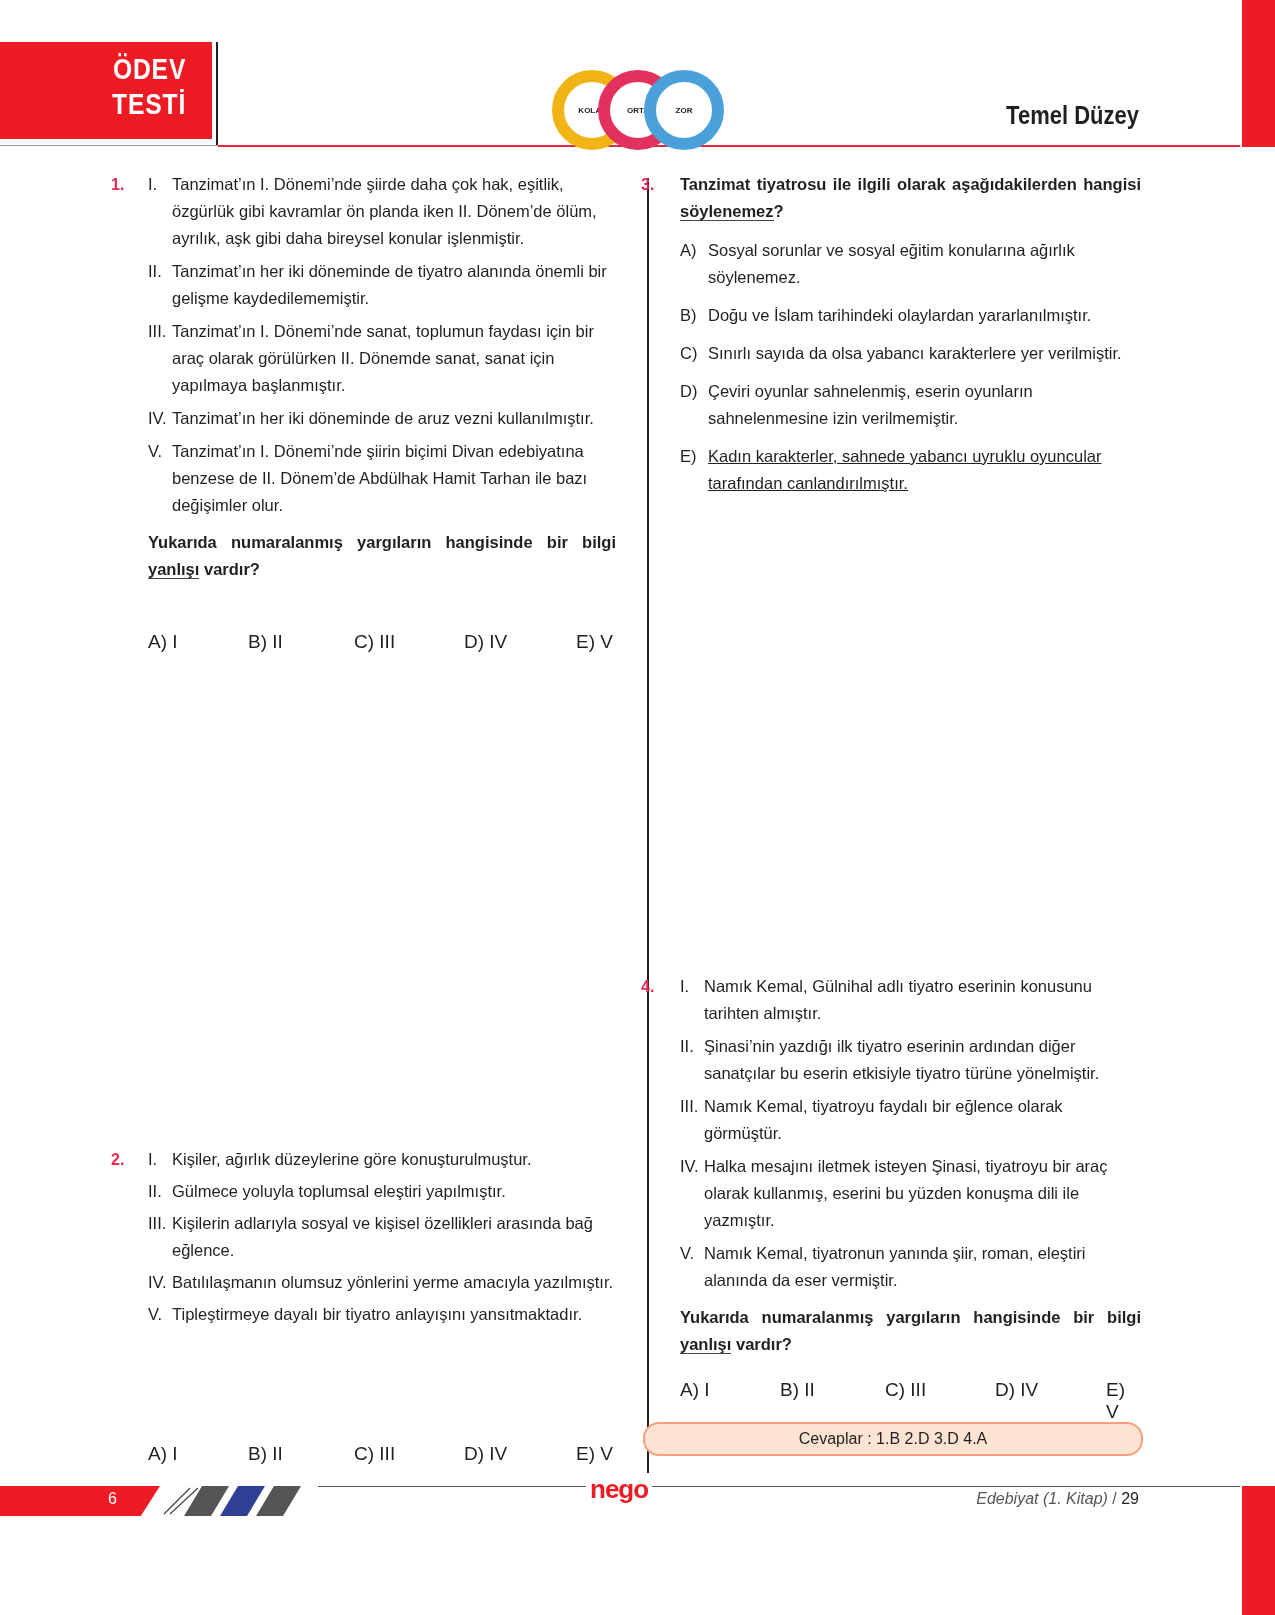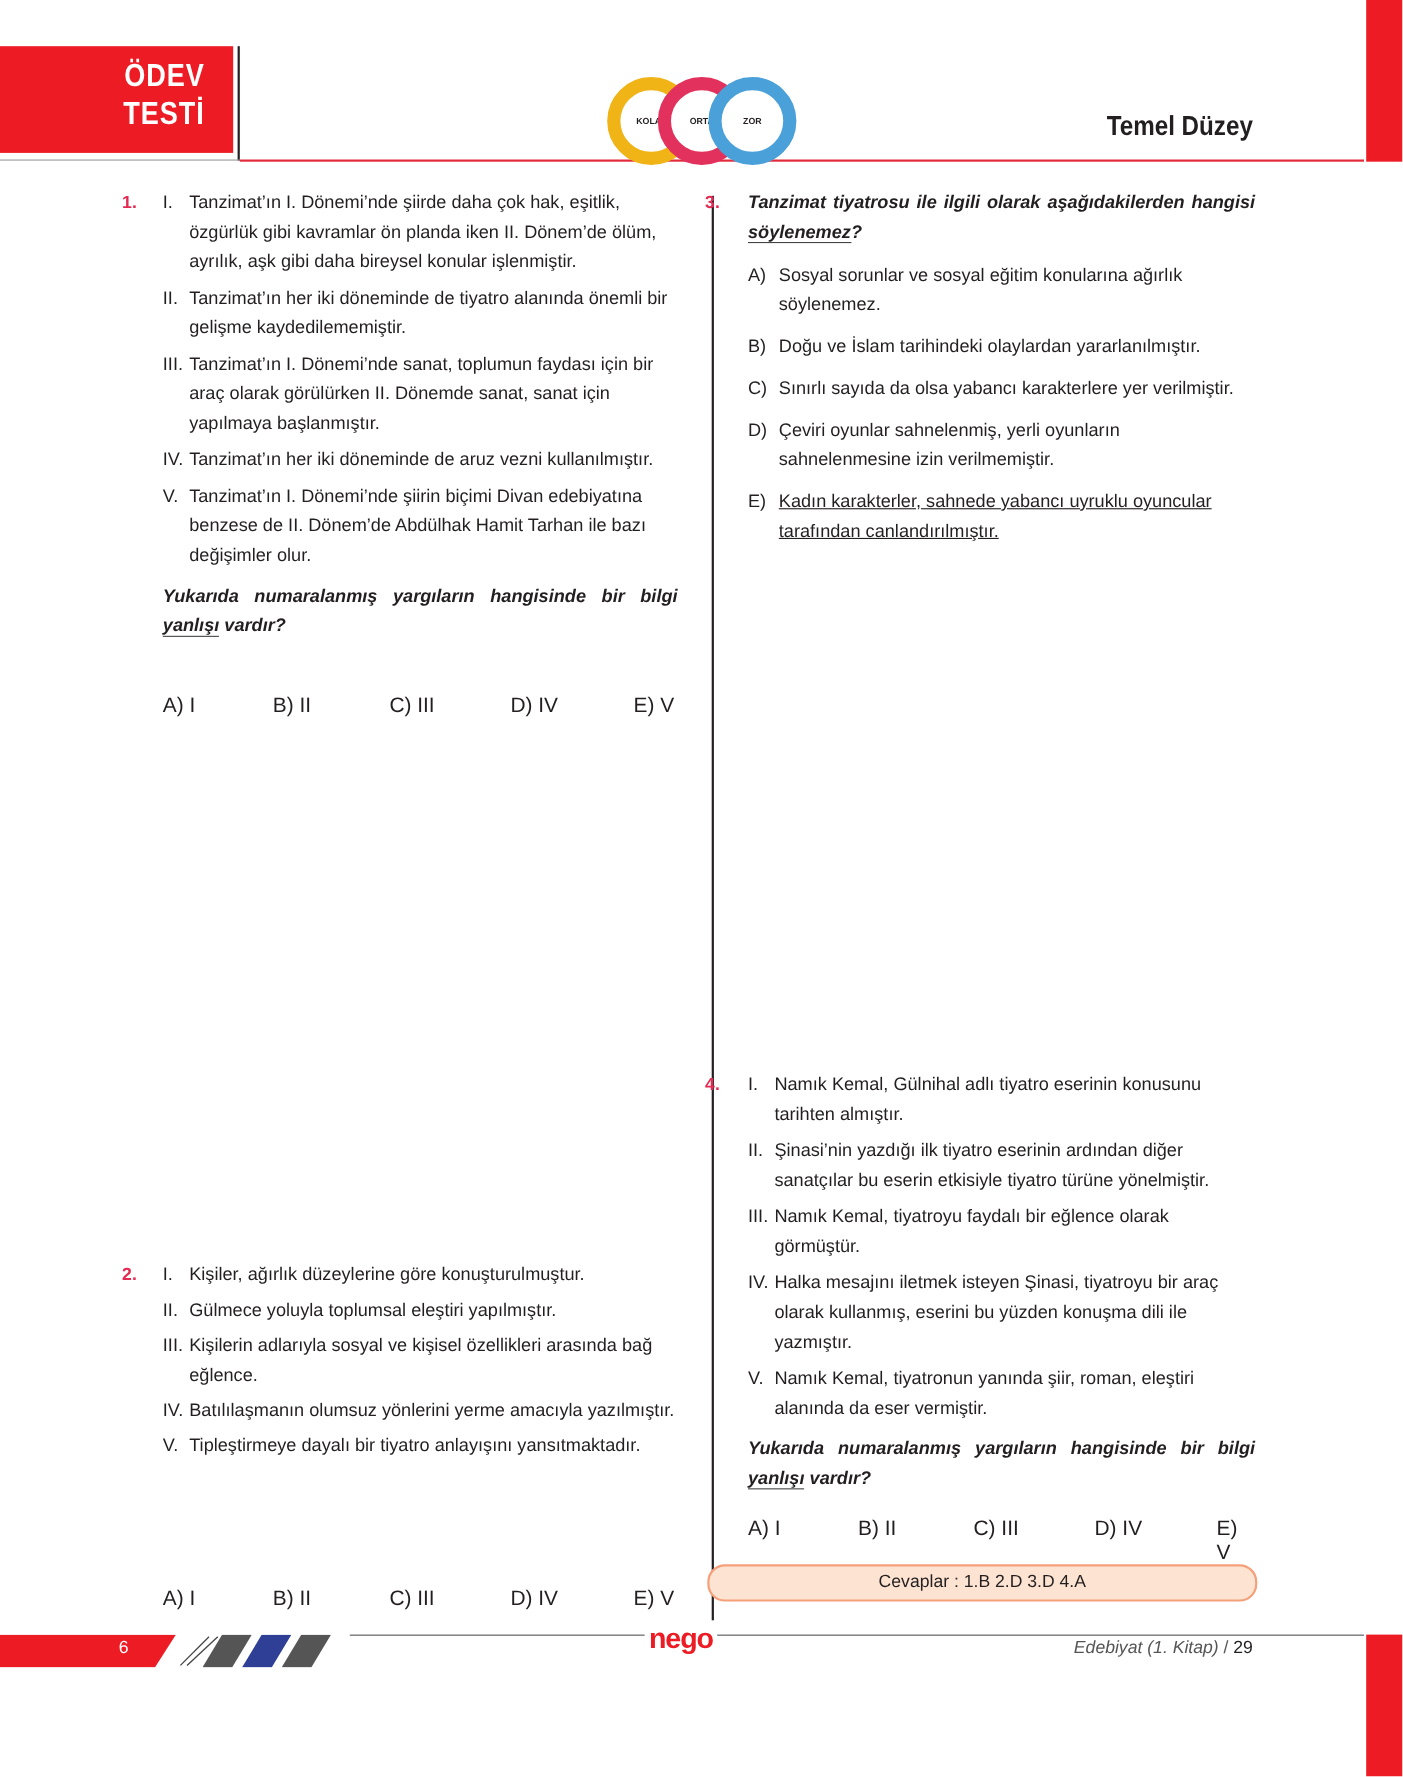--- a/index.html
+++ b/index.html
@@ -17,21 +17,21 @@
   .level{top:101px;right:136px;font-size:25px;font-weight:bold;color:#231f20;transform:scaleX(0.88);transform-origin:right center;}
   .rings{left:552px;top:70px;width:170px;height:68px;}
   .ring{position:absolute;top:0;width:56px;height:56px;border-radius:50%;border:12px solid;background:#fff;display:flex;align-items:center;justify-content:center;}
   .ring span{font-size:8px;font-weight:bold;color:#231f20;}
   
   .col-sep{left:647px;top:178px;width:1.5px;height:1295px;background:#231f20;}
   .qnum{color:#e22a52;font-weight:bold;font-size:16px;}
   .q{font-size:16.5px;line-height:27px;}
   .roman{position:absolute;left:0;top:0;}
   .itxt{padding-left:24px;display:block;}
-  .stem{font-weight:bold;font-size:16.5px;line-height:27px;text-align:justify;font-style:italic;}
+  .stem{font-weight:bold;font-size:16.5px;line-height:27px;text-align:justify;}
   .u{border-bottom:1.5px solid #444;}
   .choices{font-size:19px;}
   .choices span{position:absolute;}
   .ans-box{left:643px;top:1422px;width:496px;height:30px;border:2px solid #f5a07a;border-radius:16px;background:#fde3d2;
            display:flex;align-items:center;justify-content:center;font-size:16px;}
   
   .foot-rule{left:318px;top:1486px;width:922px;height:1px;background:#555;}
   .foot-red{left:0;top:1486px;width:160px;height:30px;background:#ed1c24;clip-path:polygon(0 0,100% 0,88% 100%,0 100%);}
   .page-left{left:108px;top:1490px;color:#fff;font-size:16px;}
   .stripe{top:1486px;width:45px;height:30px;clip-path:polygon(40% 0,100% 0,60% 100%,0 100%);}
@@ -152,21 +152,21 @@
     <div style="position:relative;margin-bottom:11px;">
       <span class="roman">B)</span>
       <span class="itxt" style="padding-left:28px;">Doğu ve İslam tarihindeki olaylardan yararlanılmıştır.</span>
     </div>
     <div style="position:relative;margin-bottom:11px;">
       <span class="roman">C)</span>
       <span class="itxt" style="padding-left:28px;">Sınırlı sayıda da olsa yabancı karakterlere yer verilmiştir.</span>
     </div>
     <div style="position:relative;margin-bottom:11px;">
       <span class="roman">D)</span>
-      <span class="itxt" style="padding-left:28px;">Çeviri oyunlar sahnelenmiş, yerli oyunların sahnelenmesine izin verilmemiştir.</span>
+      <span class="itxt" style="padding-left:28px;">Çeviri oyunlar sahnelenmiş, eserin oyunların sahnelenmesine izin verilmemiştir.</span>
     </div>
     <div style="position:relative;">
       <span class="roman">E)</span>
       <span class="itxt" style="padding-left:28px;text-decoration:underline;">Kadın karakterler, sahnede yabancı uyruklu oyuncular tarafından canlandırılmıştır.</span>
     </div>
   </div>
 </div>
 
 <div class="abs q" style="left:641px;top:973px;width:500px;">
   <span class="abs qnum" style="left:0;top:0;">4.</span>

